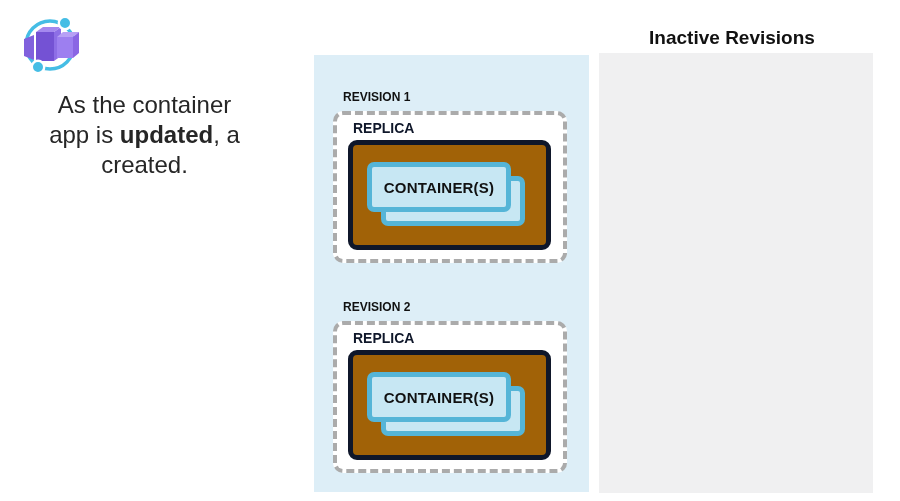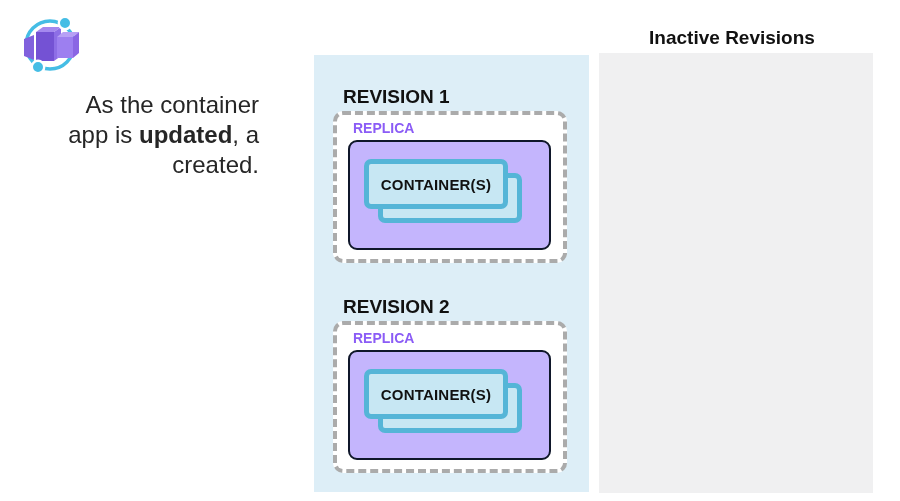--- a/index.html
+++ b/index.html
@@ -22,21 +22,21 @@
     width: 64px;
     height: 64px;
   }
 
   
   .intro-text {
     position: absolute;
     left: 30px;
     top: 90px;
     width: 229px;
-    text-align: right;
+    text-align: center;
     font-size: 24px;
     line-height: 30px;
     font-weight: 300;
     color: #262626;
     letter-spacing: 0px;
   }
   .intro-text .bold { font-weight: 700; }
 
   
   .col-header {
@@ -66,21 +66,21 @@
   
   .revision-group {
     position: absolute;
     left: 333px;
     width: 234px;
   }
   .revision-group.r1 { top: 86px; }
   .revision-group.r2 { top: 296px; }
 
   .revision-label {
-    font-size: 19px;
+    font-size: 12px;
     font-weight: 700;
     color: #111111;
     margin-left: 10px;
     height: 25px;
     line-height: 22px;
   }
 
   .replica-box {
     position: relative;
     width: 234px;
@@ -89,31 +89,31 @@
     border: 4px dashed #ababab;
     border-radius: 10px;
   }
 
   .replica-label {
     position: absolute;
     left: 16px;
     top: 5px;
     font-size: 14px;
     font-weight: 700;
-    color: #8b5cf6;
+    color: #0f172a;
   }
 
   .pod-box {
     position: absolute;
     left: 11px;
     top: 25px;
     width: 203px;
     height: 110px;
-    background: #c4b5fd;
-    border: 2px solid #0f172a;
+    background: #a16207;
+    border: 5px solid #0f172a;
     border-radius: 9px;
   }
 
   .container-box {
     position: absolute;
     width: 144px;
     height: 50px;
     background: #c7e7f3;
     border: 5px solid #55b5d7;
     border-radius: 7px;

